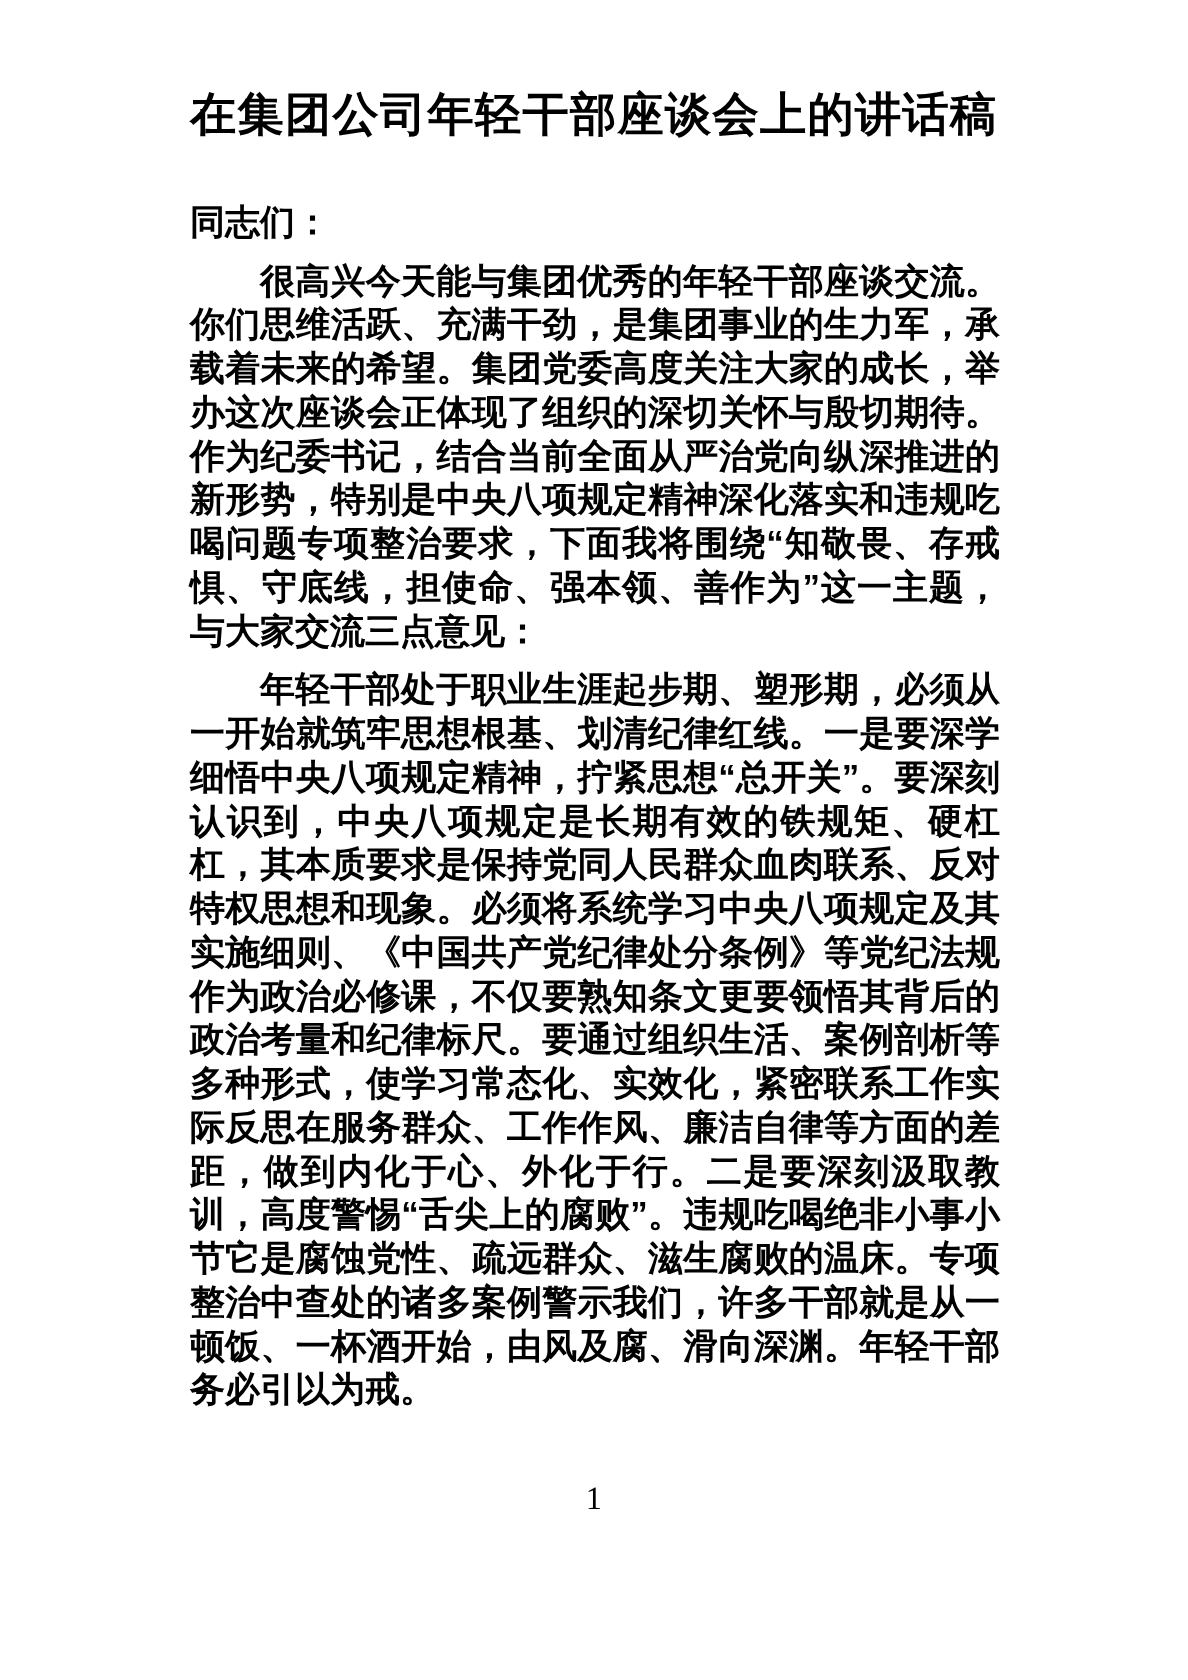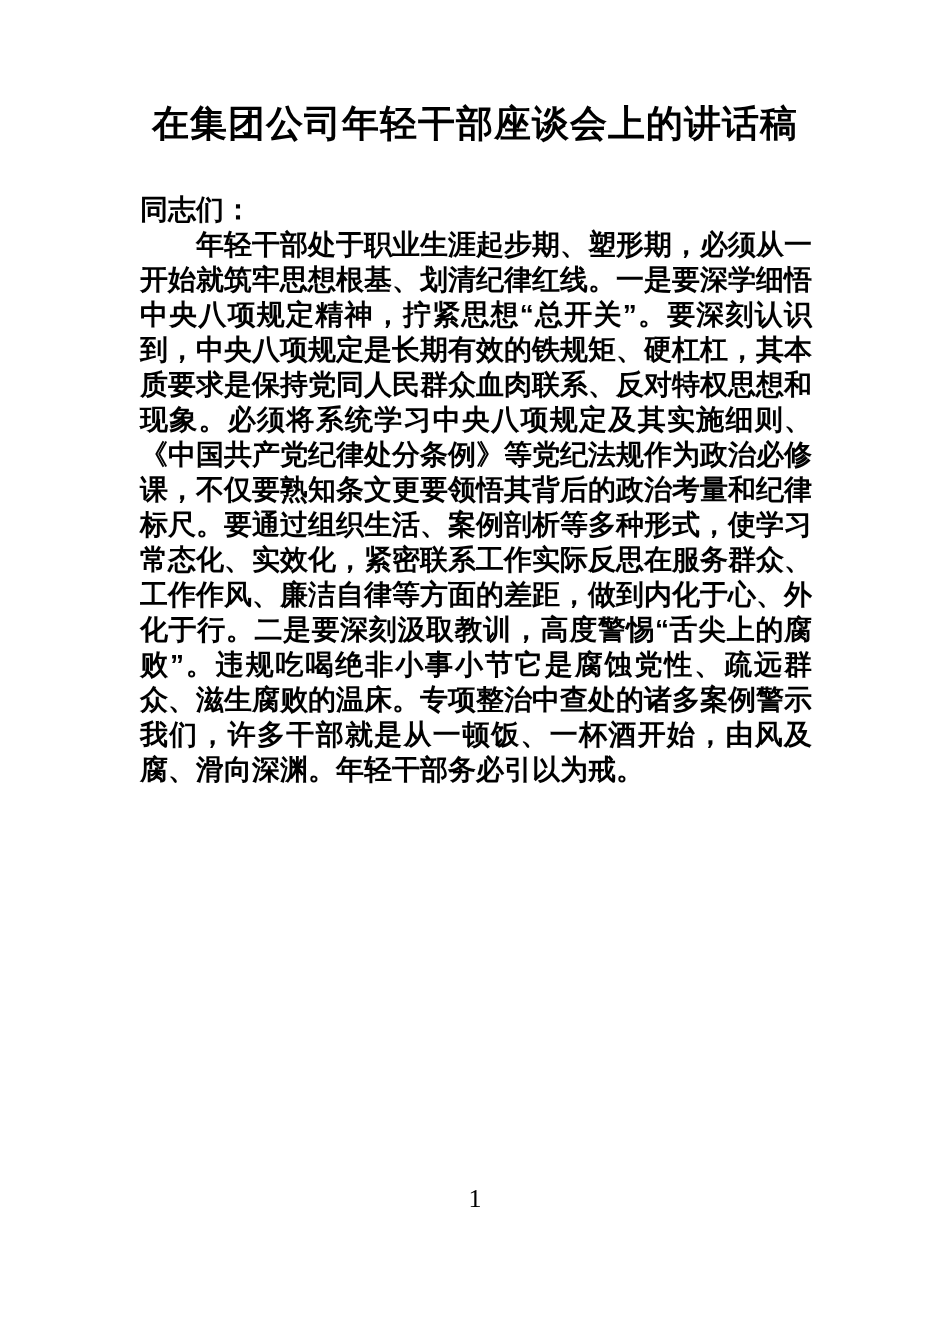--- a/index.html
+++ b/index.html
@@ -6,21 +6,21 @@
     margin: 0;
     padding: 0;
     background: #ffffff;
   }
   .page {
     position: relative;
     width: 950px;
     height: 1344px;
     background: #ffffff;
     box-sizing: border-box;
-    padding-top: 102px;
+    padding-top: 70px;
     color: #000000;
     font-family: "Liberation Sans", "DejaVu Sans", sans-serif;
     overflow: hidden;
   }
   .doc-title {
     margin: 0 60px 46px 60px;
     text-align: center;
     font-size: 37px;
     font-weight: 900;
     letter-spacing: 1px;
@@ -29,21 +29,21 @@
   .doc-body {
     margin: 0 138px 0 140px;
     font-size: 28px;
     font-weight: bold;
     line-height: 35px;
     text-align: justify;
     text-justify: inter-ideograph;
     letter-spacing: 0px;
   }
   .para {
-    margin: 0;
+    margin: 12px;
     text-indent: 2em;
     word-break: break-all;
   }
   .para.no-indent {
     text-indent: 0;
   }
   .page-number {
     position: absolute;
     left: 0;
     right: 0;
@@ -57,18 +57,19 @@
 </style>
 </head>
 <body>
 
 <div class="page">
 
   <h1 class="doc-title">在集团公司年轻干部座谈会上的讲话稿</h1>
 
   <div class="doc-body">
     <p class="para no-indent">同志们：</p>
+    <p class="para">很高兴今天能与集团优秀的年轻干部座谈交流。你们思维活跃、充满干劲，是集团事业的生力军，承载着未来的希望。集团党委高度关注大家的成长，举办这次座谈会正体现了组织的深切关怀与殷切期待。作为纪委书记，结合当前全面从严治党向纵深推进的新形势，特别是中央八项规定精神深化落实和违规吃喝问题专项整治要求，下面我将围绕“知敬畏、存戒惧、守底线，担使命、强本领、善作为”这一主题，与大家交流三点意见：</p>
     <p class="para">年轻干部处于职业生涯起步期、塑形期，必须从一开始就筑牢思想根基、划清纪律红线。一是要深学细悟中央八项规定精神，拧紧思想“总开关”。要深刻认识到，中央八项规定是长期有效的铁规矩、硬杠杠，其本质要求是保持党同人民群众血肉联系、反对特权思想和现象。必须将系统学习中央八项规定及其实施细则、《中国共产党纪律处分条例》等党纪法规作为政治必修课，不仅要熟知条文更要领悟其背后的政治考量和纪律标尺。要通过组织生活、案例剖析等多种形式，使学习常态化、实效化，紧密联系工作实际反思在服务群众、工作作风、廉洁自律等方面的差距，做到内化于心、外化于行。二是要深刻汲取教训，高度警惕“舌尖上的腐败”。违规吃喝绝非小事小节它是腐蚀党性、疏远群众、滋生腐败的温床。专项整治中查处的诸多案例警示我们，许多干部就是从一顿饭、一杯酒开始，由风及腐、滑向深渊。年轻干部务必引以为戒。</p>
   </div>
 
   <div class="page-number">1</div>
 
 </div>
 
 </body></html>

